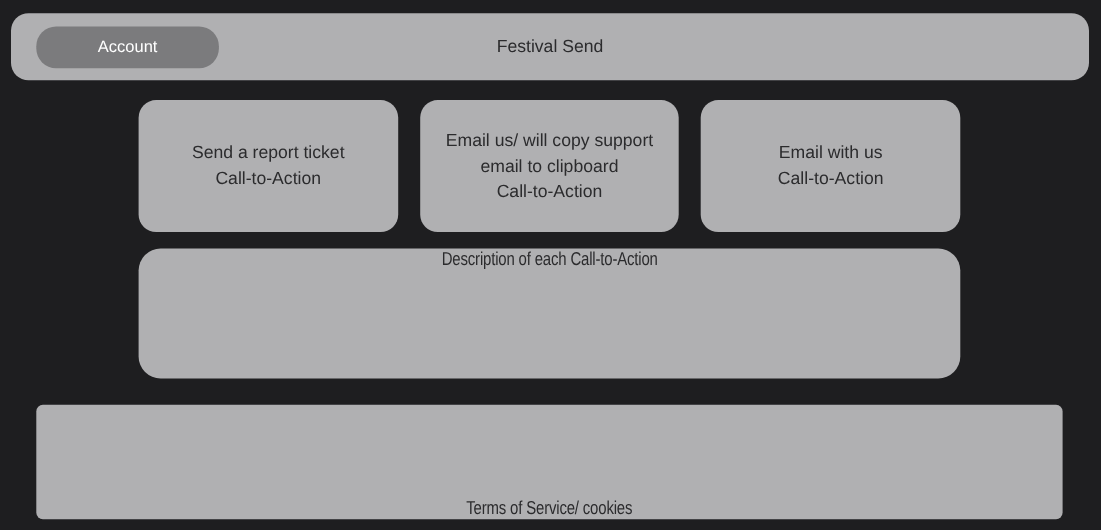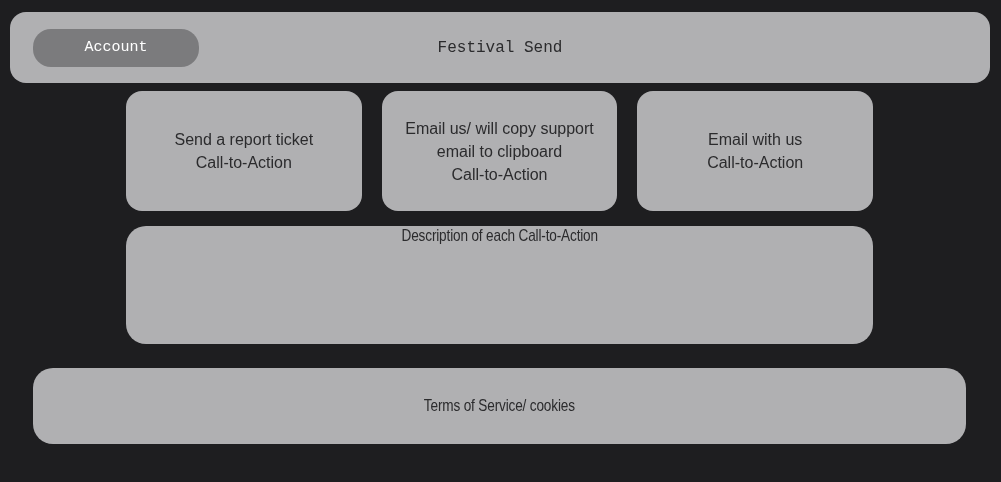--- a/index.html
+++ b/index.html
@@ -20,24 +20,23 @@
     height: 482px;
     background: var(--bg);
     overflow: hidden;
   }
   
   .header-bar {
     position: absolute;
     left: 10px;
     top: 12px;
     width: 980px;
-    height: 71px;
+    height: 61px;
     background: var(--panel);
     border-radius: 16px;
-    font-family: Liberation Mono, monospace;
   }
   .pill-btn {
     position: absolute;
     top: 50%;
     transform: translateY(-50%);
     height: 38px;
     width: 166px;
     background: var(--button);
     border: none;
     border-radius: 18px;
@@ -96,25 +95,25 @@
     border-radius: 20px;
     display: flex;
     justify-content: center;
   }
   
   .terms-panel {
     position: absolute;
     left: 33px;
     top: 368px;
     width: 933px;
-    height: 76px;
+    height: 104px;
     background: var(--panel);
-    border-radius: 20px;
+    border-radius: 6px;
     display: flex;
-    align-items: center;
+    align-items: flex-end;
     justify-content: center;
     cursor: pointer;
   }
   .condensed-label {
     color: var(--text-dark);
     font-size: 17px;
     white-space: nowrap;
     transform: scaleX(0.8);
     transform-origin: center;
     letter-spacing: -0.2px;

